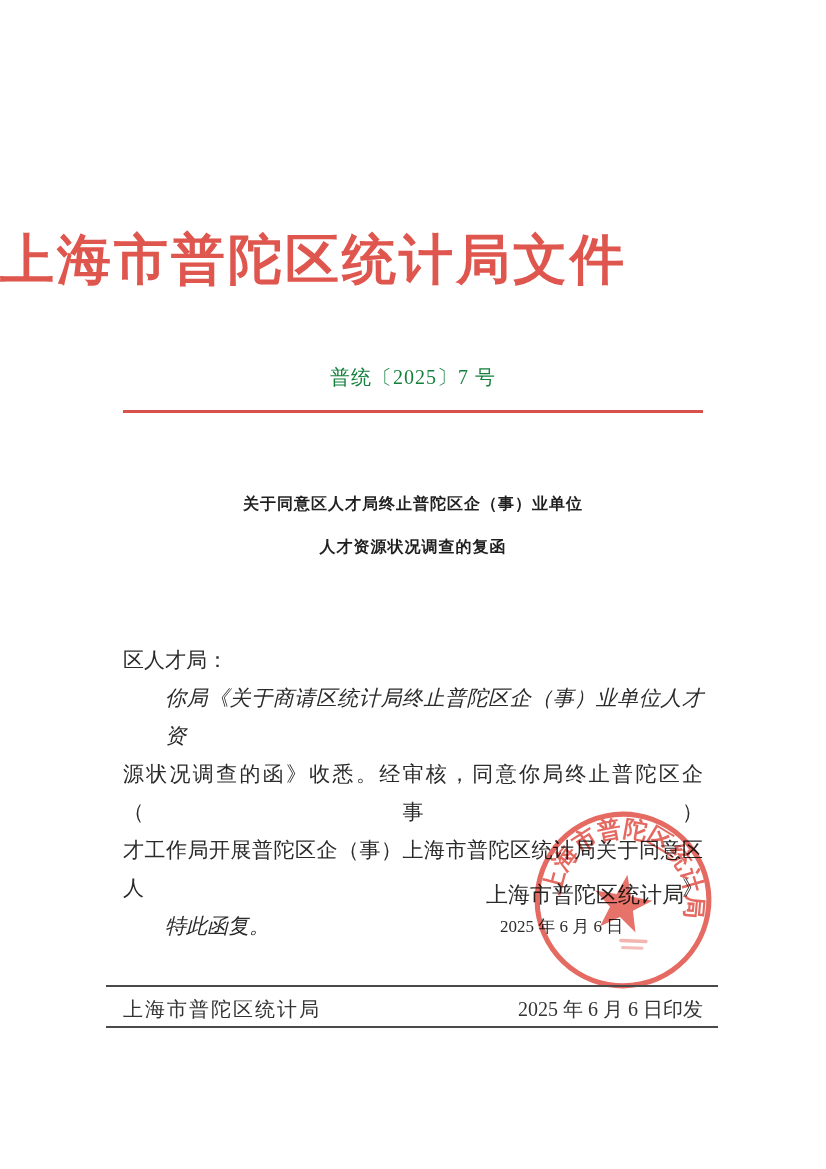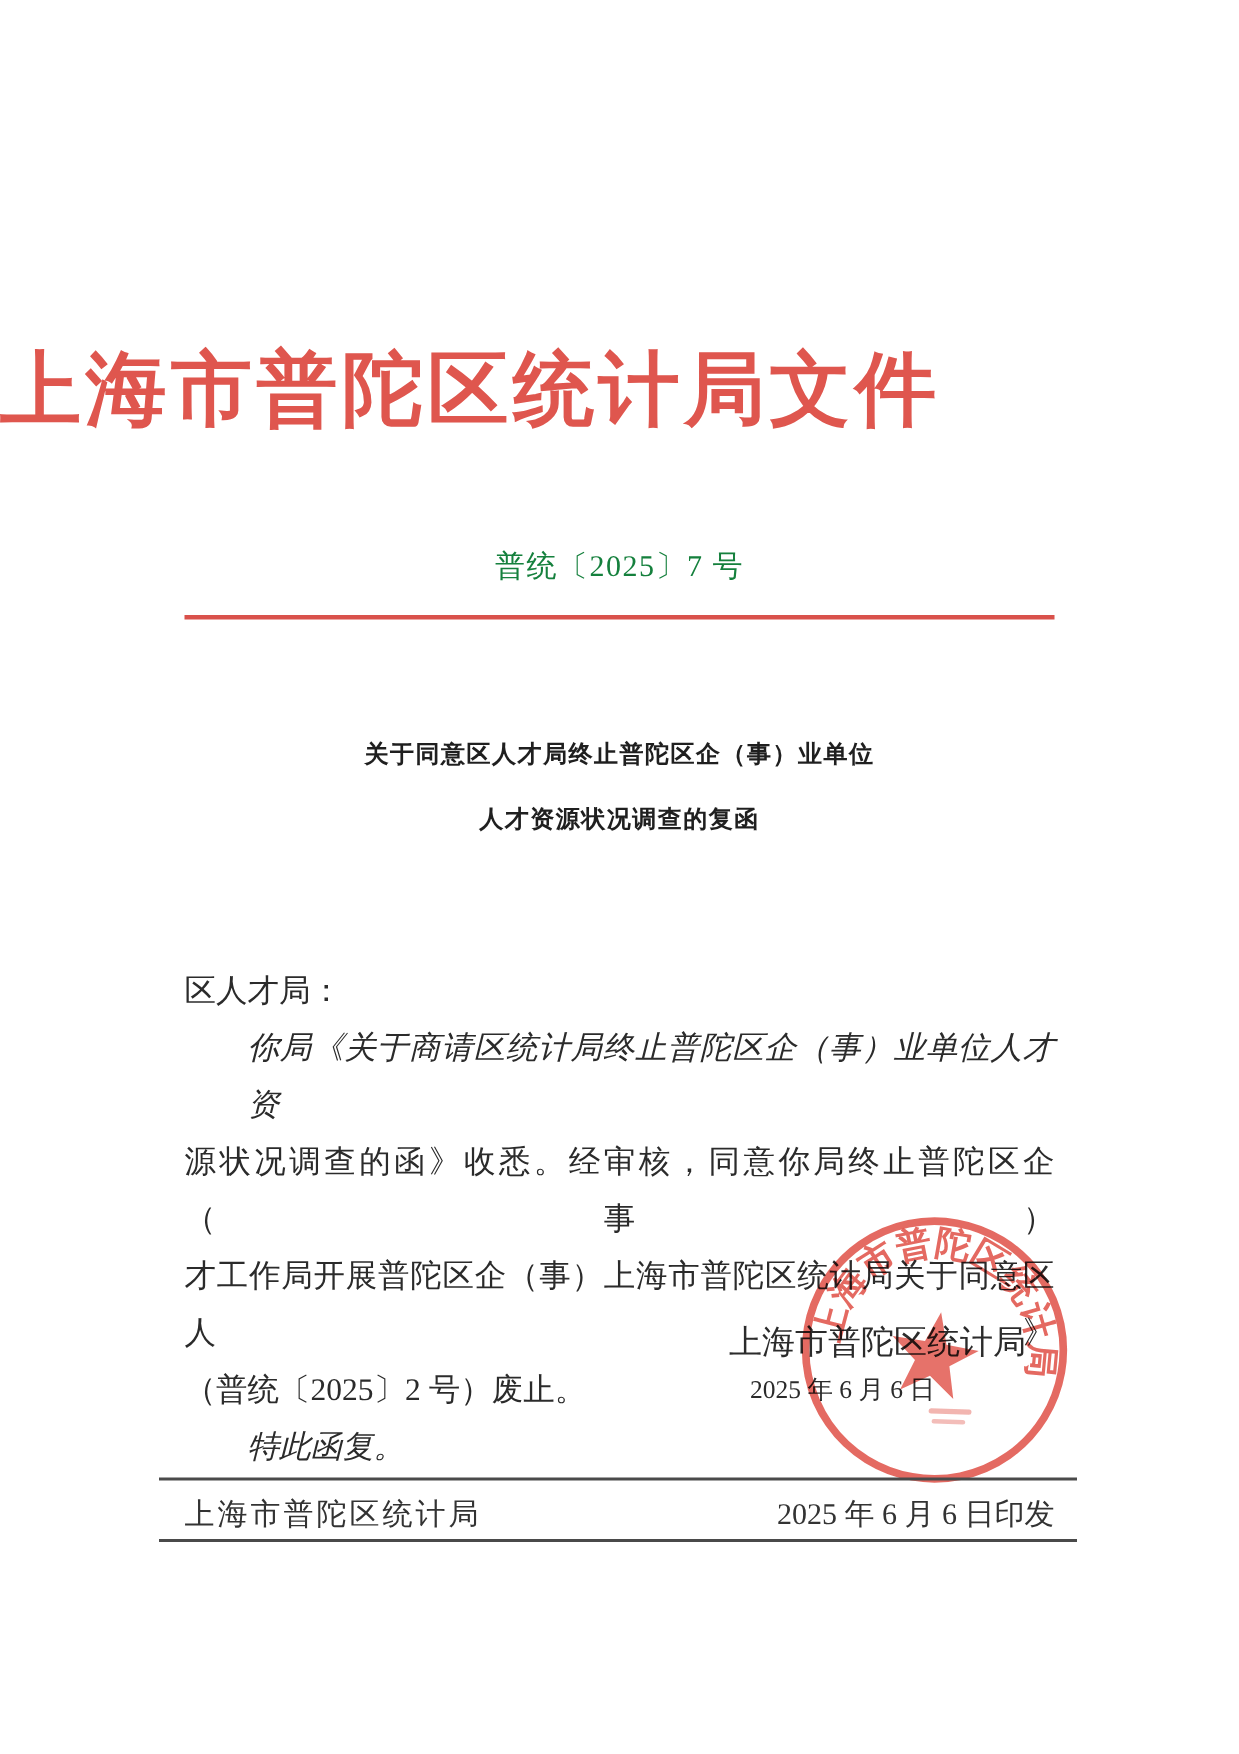--- a/index.html
+++ b/index.html
@@ -151,21 +151,20 @@
   <div class="doc-title">
     <div>关于同意区人才局终止普陀区企（事）业单位</div>
     <div>人才资源状况调查的复函</div>
   </div>
 
   <div class="body-block">
     <div class="body-line">区人才局：</div>
     <div class="body-line just indent">你局《关于商请区统计局终止普陀区企（事）业单位人才资</div>
     <div class="body-line just">源状况调查的函》收悉。经审核，同意你局终止普陀区企（事）</div>
     <div class="body-line just">才工作局开展普陀区企（事）上海市普陀区统计局关于同意区人》</div>
-    <div class="body-line">（普统〔2025〕2 号）废止。</div>
     <div class="body-line indent">特此函复。</div>
   </div>
 
   <div class="sig-org">上海市普陀区统计局</div>
 
   <div class="sig-date">2025 年 6 月 6 日</div>
 
   <svg class="seal" viewBox="0 0 180 180">
     <g transform="rotate(10 90 90)" fill="none">
       <circle cx="90" cy="90" r="84" stroke="#df4b41" stroke-width="5" opacity="0.9"></circle>

